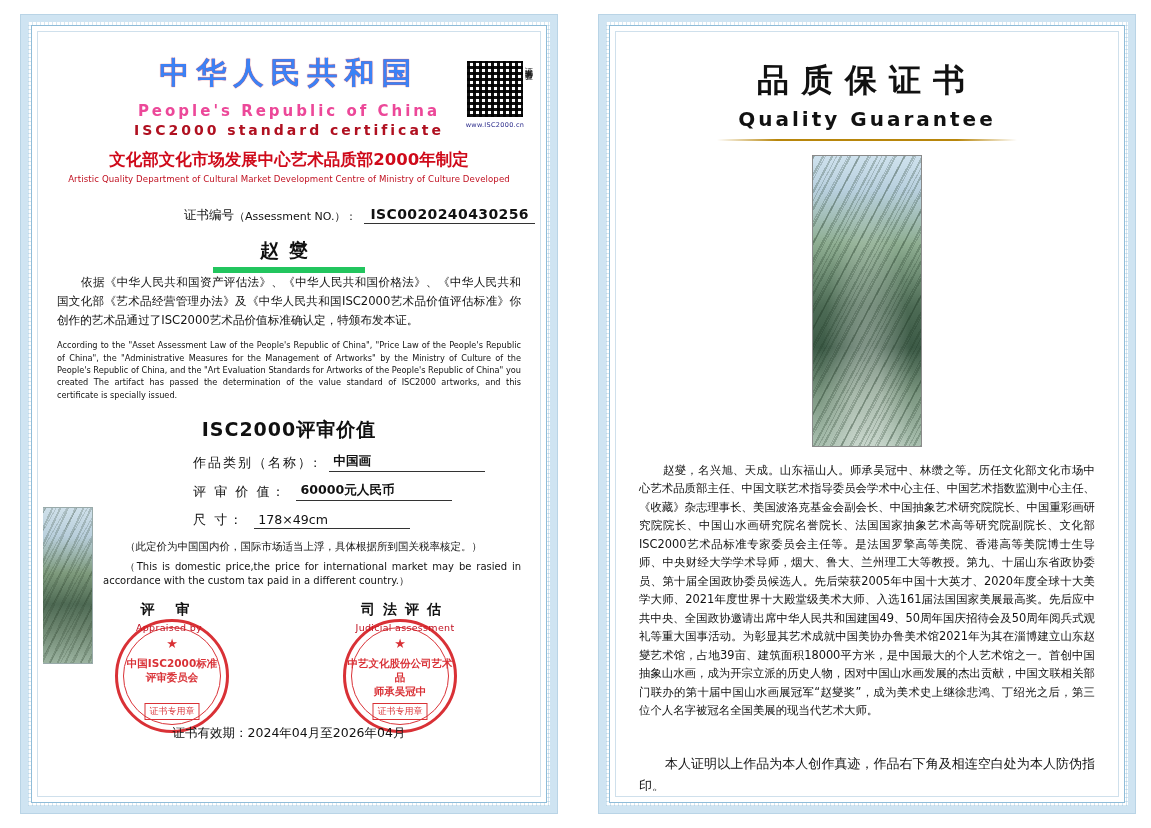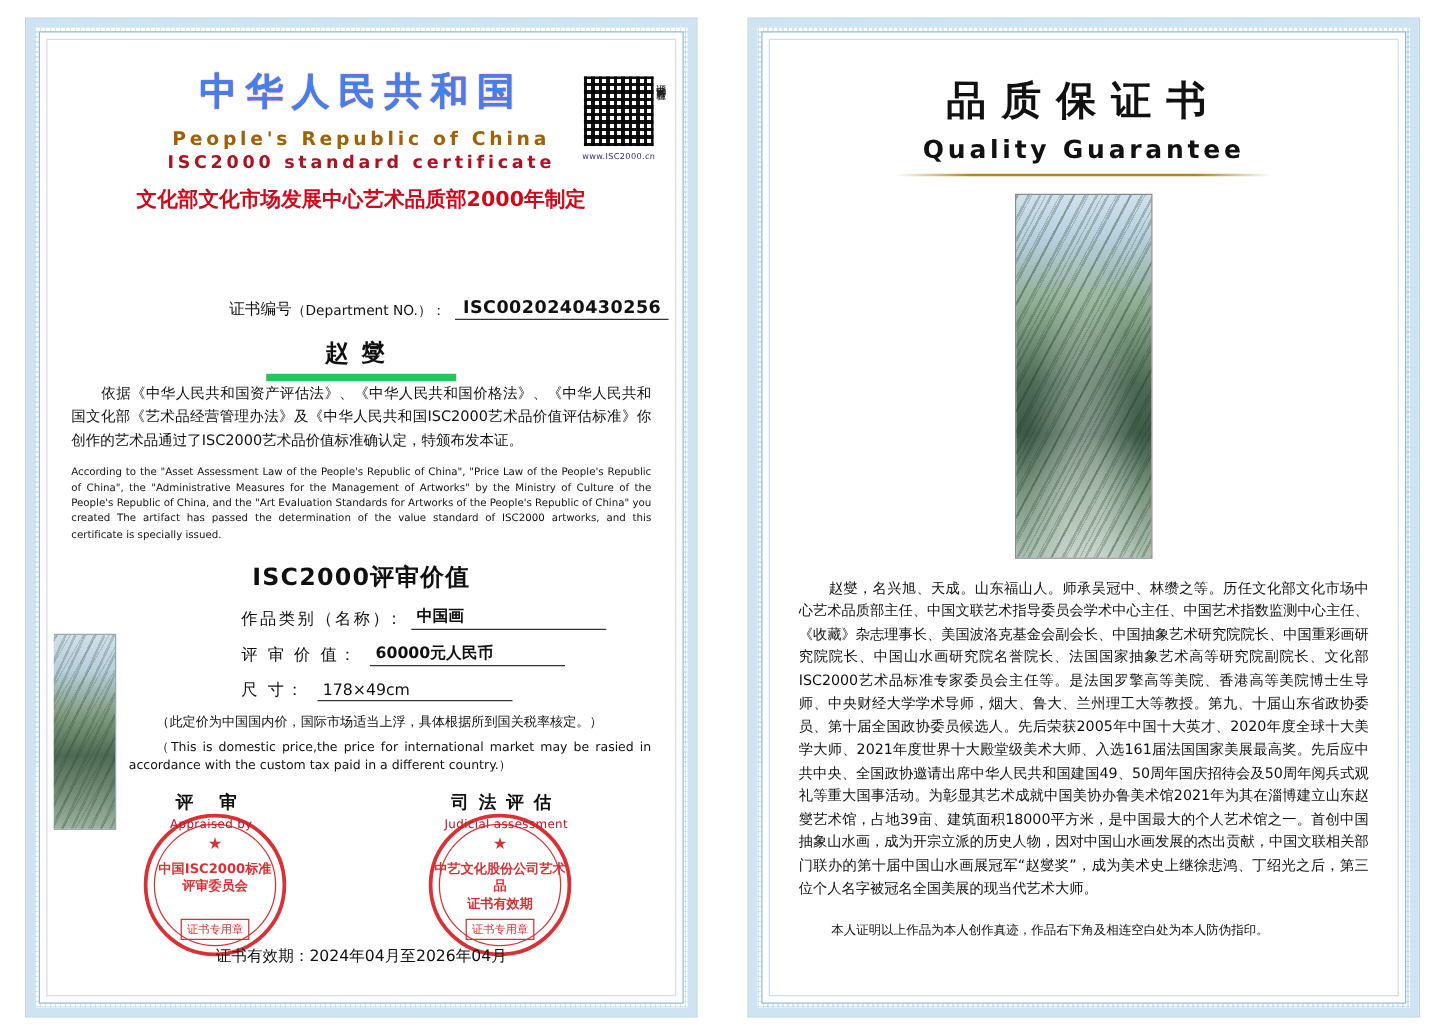--- a/index.html
+++ b/index.html
@@ -50,21 +50,21 @@
     font-size:30px;font-weight:bold;color:#3b82f6;
     letter-spacing:7px;text-align:center;
     text-shadow:0 0 1px #cf0a1a;
   }
   .l-title2{
     margin-top:2px;
     font-size:27px;font-weight:bold;color:#cf0a1a;
     letter-spacing:1px;text-align:center;
   }
   .l-en1{
-    margin-top:8px;font-size:15px;font-weight:bold;color:#a16207;
+    margin-top:8px;font-size:15px;font-weight:bold;color:#ec4899;
     letter-spacing:3px;text-align:center;
   }
   .l-en2{
     margin-top:2px;font-size:14px;font-weight:bold;color:#b01020;
     letter-spacing:3px;text-align:center;
   }
   .l-sub{
     margin-top:11px;font-size:16.5px;font-weight:bold;color:#cf0a1a;
     letter-spacing:0px;text-align:center;
   }
@@ -90,21 +90,21 @@
   .qr-cap{font-size:6.5px;color:#2a2a8a;margin-top:2px;letter-spacing:.3px;}
 
   .row-certno{
     margin-top:22px;display:flex;align-items:flex-end;justify-content:flex-end;
     font-size:13px;color:#111;
   }
   .row-certno .lbl{font-size:12.5px;}
   .row-certno .lbl-en{font-size:11px;}
   .certno-val{
     font-weight:bold;font-size:14px;color:#111;margin-left:8px;
-    border-bottom:1px solid #333;padding:0 6px 1px 6px;letter-spacing:.4px;margin-top:45px;
+    border-bottom:1px solid #333;padding:0 6px 1px 6px;letter-spacing:.4px;
   }
 
   .artist-name{
     margin:14px auto 0 auto;width:152px;text-align:center;
     font-size:19px;font-weight:bold;letter-spacing:10px;color:#111;
     border-bottom:6px solid #22c55e;padding-bottom:3px;
   }
 
   .para-cn{
     margin:0 14px 0 14px;font-size:11.6px;line-height:1.65;color:#111;
@@ -215,51 +215,52 @@
       repeating-linear-gradient(118deg,rgba(30,55,35,.25) 0 2px,rgba(255,255,255,0) 2px 8px),
       repeating-linear-gradient(-62deg,rgba(15,35,20,.18) 0 1px,rgba(255,255,255,0) 1px 10px),
       radial-gradient(ellipse at 50% 88%,rgba(255,255,255,.35) 0 18%,rgba(255,255,255,0) 60%);
   }
 
   .r-bio{
     margin:14px 18px 0 18px;font-size:11.4px;line-height:1.62;color:#111;
     text-align:justify;text-indent:24px;
   }
   .r-stmt{
-    margin:16px 18px 0 18px;font-size:10px;line-height:1.7;color:#111;
+    margin:33px 18px 0 18px;font-size:13px;line-height:1.7;color:#111;
     text-align:justify;text-indent:26px;
   }
 </style>
 </head>
 <body>
 
 <div class="page">
 
   <div class="cert left">
     <div class="border-outer"></div>
     <div class="border-inner"></div>
     <div class="border-inner2"></div>
     <div class="fill-white"></div>
 
     <div class="content">
 
       <div class="l-title1">中华人民共和国</div>
       <div class="l-en1">People's Republic of China</div>
       <div class="l-en2">ISC2000 standard certificate</div>
       <div class="l-sub">文化部文化市场发展中心艺术品质部2000年制定</div>
+      <div class="l-sub-en">Artistic Quality Department of Cultural Market Development Centre of Ministry of Culture Developed</div>
 
       <div class="qr-wrap">
         <div class="qr"></div>
         <div class="qr-cap">www.ISC2000.cn</div>
       </div>
       <div class="qr-side">证书官网查验</div>
 
       <div class="row-certno">
         <span class="lbl">证书编号</span>
-        <span class="lbl-en">（Department NO.）：</span>
+        <span class="lbl-en">（Assessment NO.）：</span>
         <span class="certno-val">ISC0020240430256</span>
       </div>
 
       <div class="artist-name">赵燮</div>
 
       <div class="para-cn">依据《中华人民共和国资产评估法》、《中华人民共和国价格法》、《中华人民共和国文化部《艺术品经营管理办法》及《中华人民共和国ISC2000艺术品价值评估标准》你创作的艺术品通过了ISC2000艺术品价值标准确认定，特颁布发本证。</div>
       <div class="para-en">According to the "Asset Assessment Law of the People's Republic of China", "Price Law of the People's Republic of China", the "Administrative Measures for the Management of Artworks" by the Ministry of Culture of the People's Republic of China, and the "Art Evaluation Standards for Artworks of the People's Republic of China" you created The artifact has passed the determination of the value standard of ISC2000 artworks, and this certificate is specially issued.</div>
 
       <div class="eval-title">ISC2000评审价值</div>
 
@@ -297,21 +298,21 @@
             <span>评审委员会</span>
           </div>
           <div class="stamp-band">证书专用章</div>
         </div>
 
         <div class="stamp b">
           <div class="inner"></div>
           <div class="star">★</div>
           <div class="txt">
             <span>中艺文化股份公司艺术品</span><br>
-            <span>证书有效期</span>
+            <span>师承吴冠中</span>
           </div>
           <div class="stamp-band">证书专用章</div>
         </div>
       </div>
 
       <div class="valid-line">证书有效期：2024年04月至2026年04月</div>
 
       <div class="left-thumb"></div>
     </div>
   </div>

